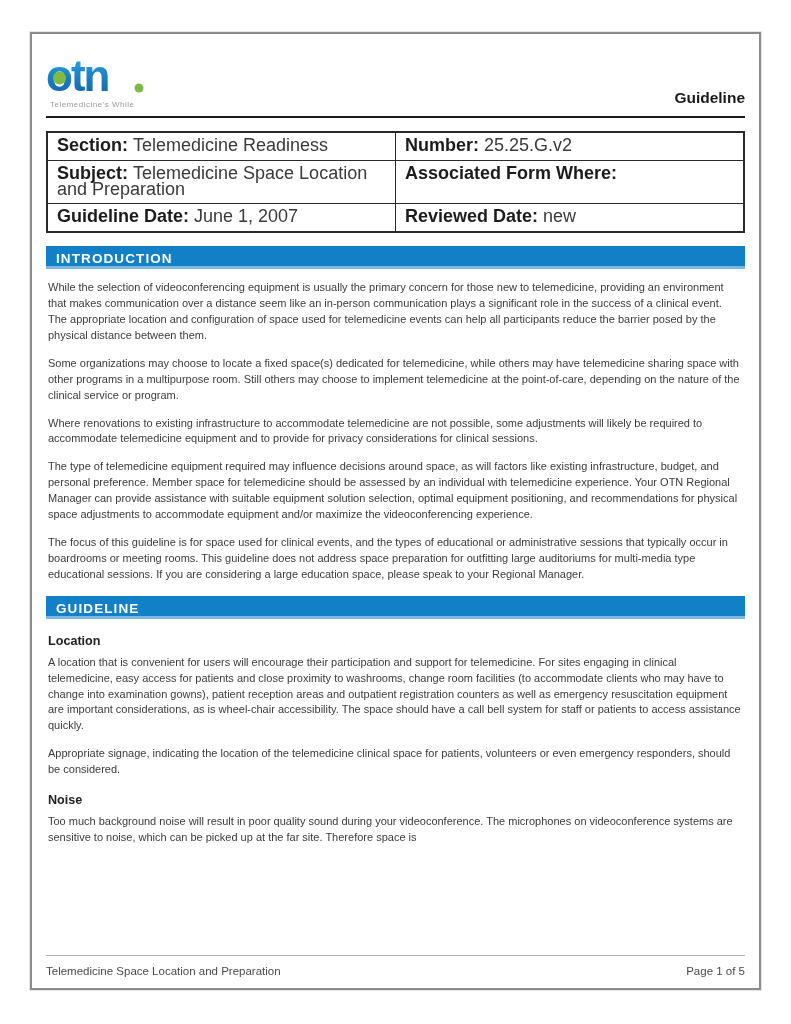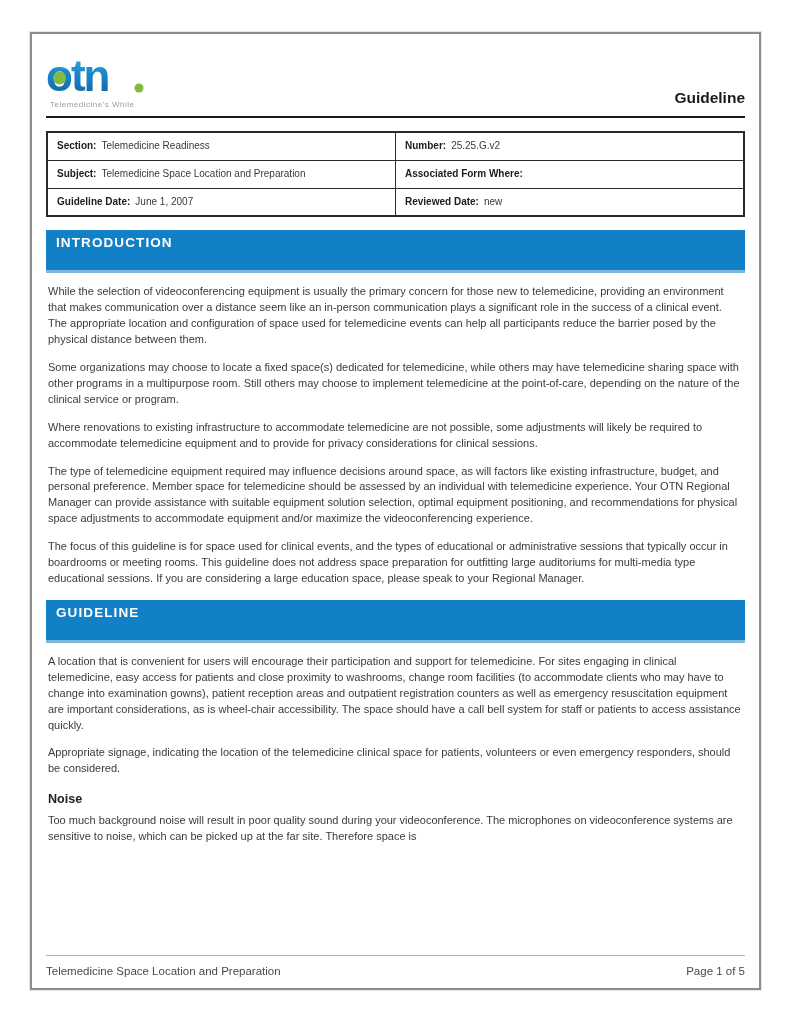--- a/index.html
+++ b/index.html
@@ -30,33 +30,33 @@
   .hdr-rule { height:2px; background:#1a1a1a; margin-top:7px; }
 
   
   table.info {
     width:100%; border-collapse:collapse; margin-top:13px;
     border:2px solid #2a2a2a;
   }
   table.info td {
     border:1px solid #2a2a2a;
     padding:5px 16px 6px 9px;
-    font-size:10px; line-height:15.8px;
+    font-size:18px; line-height:15.8px;
     vertical-align:top; width:50%;
   }
   .cell-label { font-weight:bold; color:#1c1c1c; }
   .cell-value { color:#3a3a3a; padding-left:5px; }
 
   
   .section-bar {
     background:#1180c7;
     border-bottom:3px solid #7db7dd;
     color:#ffffff; font-weight:bold;
     font-size:13.5px; letter-spacing:1.1px;
-    padding:5px 10px 20px 10px;
+    padding:5px 10px 0 10px;
     margin:13px 0 11px 0;
   }
 
   
   .body-copy p {
     font-size:11px; line-height:15.9px; color:#3b3b3b;
     margin:0 2px 12px 2px;
   }
   .sub-heading {
     font-size:12.6px; font-weight:bold; color:#222;
@@ -132,20 +132,21 @@
     <p>While the selection of videoconferencing equipment is usually the primary concern for those new to telemedicine, providing an environment that makes communication over a distance seem like an in-person communication plays a significant role in the success of a clinical event. The appropriate location and configuration of space used for telemedicine events can help all participants reduce the barrier posed by the physical distance between them.</p>
     <p>Some organizations may choose to locate a fixed space(s) dedicated for telemedicine, while others may have telemedicine sharing space with other programs in a multipurpose room. Still others may choose to implement telemedicine at the point-of-care, depending on the nature of the clinical service or program.</p>
     <p>Where renovations to existing infrastructure to accommodate telemedicine are not possible, some adjustments will likely be required to accommodate telemedicine equipment and to provide for privacy considerations for clinical sessions.</p>
     <p>The type of telemedicine equipment required may influence decisions around space, as will factors like existing infrastructure, budget, and personal preference. Member space for telemedicine should be assessed by an individual with telemedicine experience. Your OTN Regional Manager can provide assistance with suitable equipment solution selection, optimal equipment positioning, and recommendations for physical space adjustments to accommodate equipment and/or maximize the videoconferencing experience.</p>
     <p>The focus of this guideline is for space used for clinical events, and the types of educational or administrative sessions that typically occur in boardrooms or meeting rooms. This guideline does not address space preparation for outfitting large auditoriums for multi-media type educational sessions. If you are considering a large education space, please speak to your Regional Manager.</p>
   </div>
 
   <div class="section-bar">GUIDELINE</div>
 
   <div class="body-copy">
+    <div class="sub-heading">Location</div>
     <p>A location that is convenient for users will encourage their participation and support for telemedicine. For sites engaging in clinical telemedicine, easy access for patients and close proximity to washrooms, change room facilities (to accommodate clients who may have to change into examination gowns), patient reception areas and outpatient registration counters as well as emergency resuscitation equipment are important considerations, as is wheel-chair accessibility. The space should have a call bell system for staff or patients to access assistance quickly.</p>
     <p>Appropriate signage, indicating the location of the telemedicine clinical space for patients, volunteers or even emergency responders, should be considered.</p>
 
     <div class="sub-heading">Noise</div>
     <p>Too much background noise will result in poor quality sound during your videoconference. The microphones on videoconference systems are sensitive to noise, which can be picked up at the far site. Therefore space is</p>
   </div>
 
   <div class="footer">
     <span>Telemedicine Space Location and Preparation</span>
     <span>Page 1 of 5</span>

